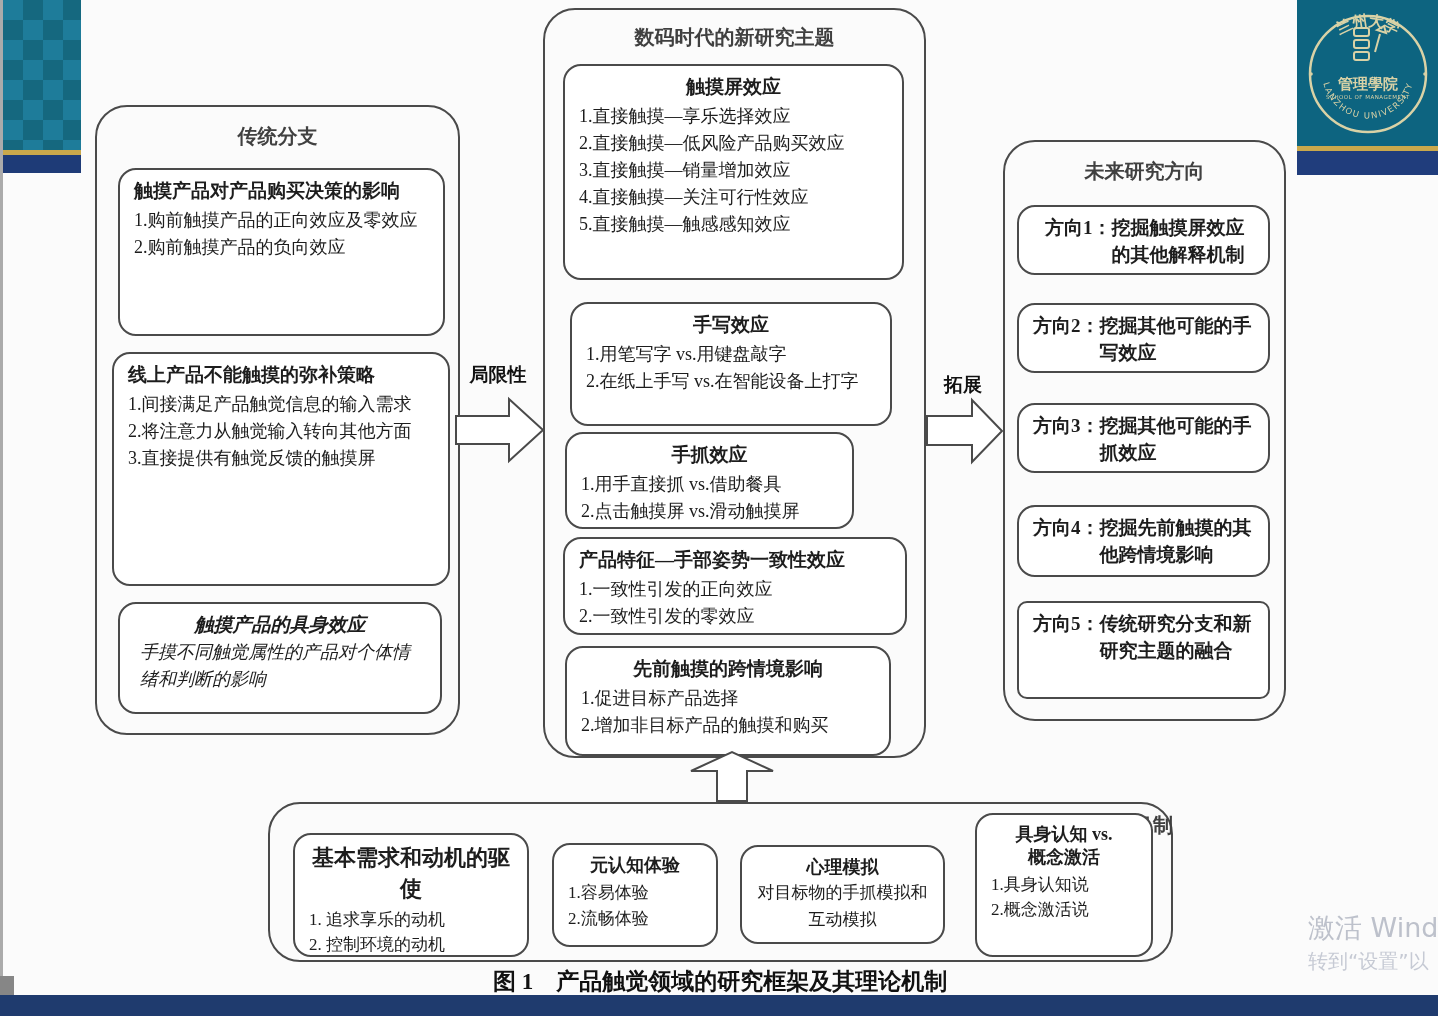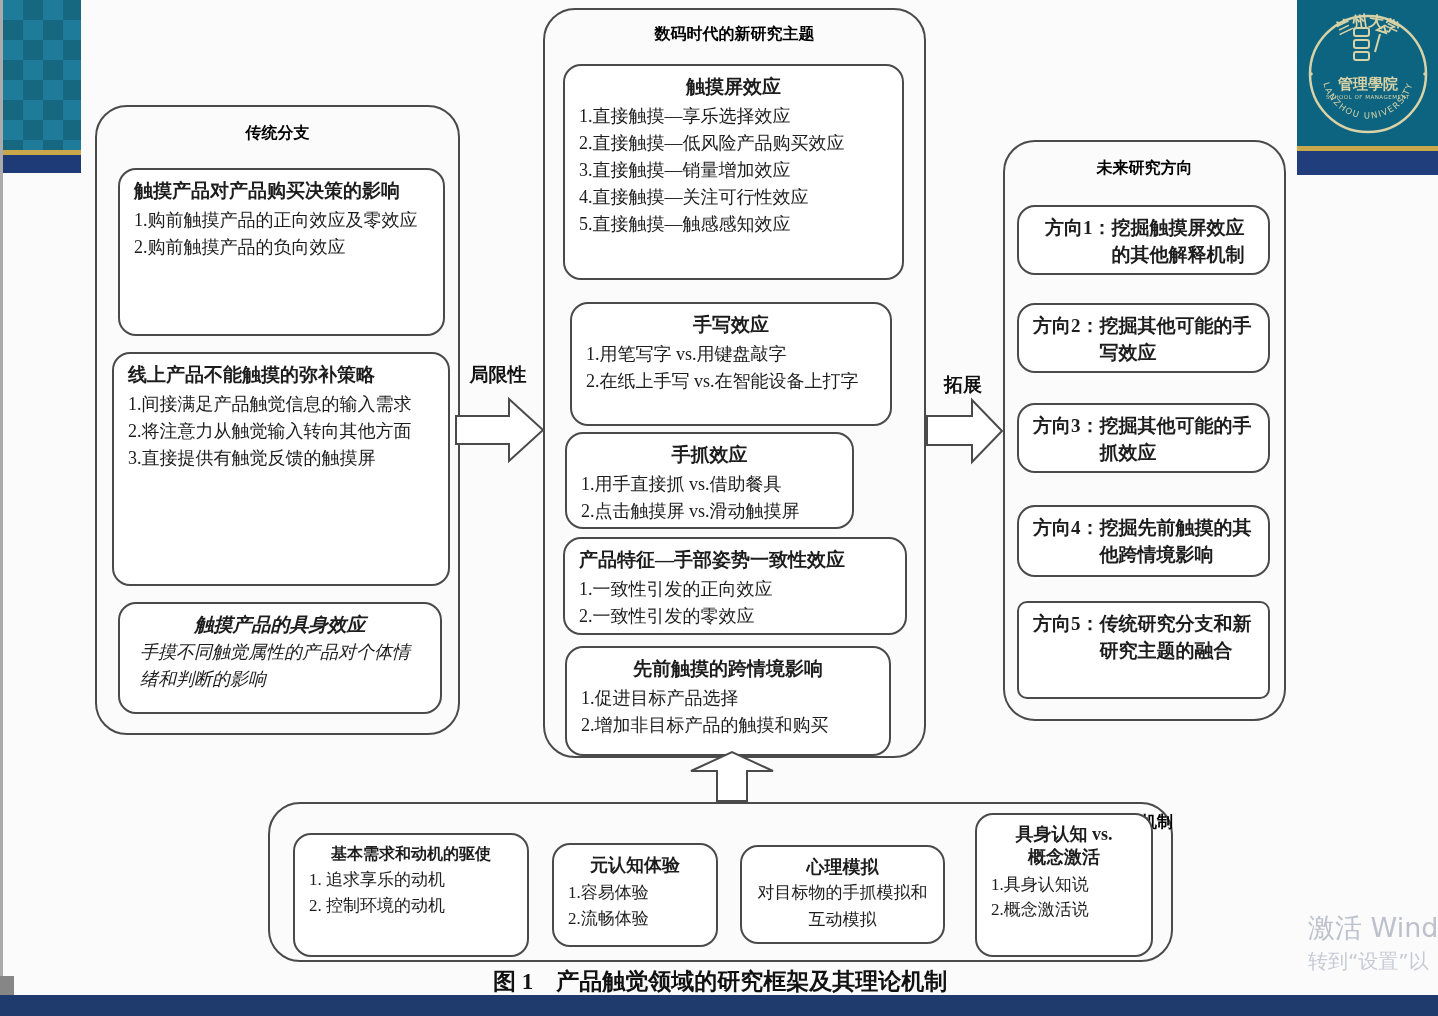--- a/index.html
+++ b/index.html
@@ -4,21 +4,21 @@
 <style>
   html,body{margin:0;padding:0;background:#e8e8e8;}
   #slide{
     position:relative;width:1438px;height:1016px;background:#fbfbfb;overflow:hidden;
     font-family:"Liberation Serif","DejaVu Serif",serif;color:#1d1d1d;
   }
   
   .box{position:absolute;border:2px solid #4a4a4a;background:#fff;box-sizing:border-box;}
   .outer{border-radius:32px;background:transparent;}
   .inner{border-radius:18px;padding:8px 14px;}
-  .panel-title{position:absolute;font-weight:bold;font-size:16px;text-align:center;color:#000000;}
+  .panel-title{position:absolute;font-weight:bold;font-size:20px;text-align:center;color:#404040;}
   .bt{font-weight:bold;font-size:19px;line-height:1.4;}
   .bt-center{text-align:center;}
   .items{font-size:18px;line-height:1.5;margin-top:2px;}
   .line{padding-left:1.15em;text-indent:-1.15em;}
   .body-text{font-size:18px;line-height:1.55;}
   
   .dir{display:flex;align-items:flex-start;font-weight:bold;font-size:19px;line-height:1.4;}
   .dir .lbl{flex:0 0 auto;white-space:nowrap;}
   
   .arrow-label{position:absolute;font-weight:bold;font-size:19px;text-align:center;color:#111;}
@@ -204,21 +204,21 @@
   </div>
 
   <svg class="arrow" style="left:686px;top:750px;" width="92" height="52">
     <path d="M31,51 V21 L5,21 L46,2 L87,21 L61,21 V51 Z" fill="#ffffff" stroke="#4a4a4a" stroke-width="2"></path>
   </svg>
 
   <div class="box outer" style="left:268px;top:802px;width:905px;height:160px;"></div>
   <div class="panel-title" style="left:268px;top:812px;width:905px;text-align:right;">理论机制</div>
 
   <div class="box inner" style="left:293px;top:833px;width:236px;height:124px;">
-    <div class="bt bt-center" style="font-size:16px;">基本需求和动机的驱使</div>
+    <div class="bt bt-center" style="font-size:22px;">基本需求和动机的驱使</div>
     <div class="items" style="font-size:17px;">
       <div class="line">1. 追求享乐的动机</div>
       <div class="line">2. 控制环境的动机</div>
     </div>
   </div>
 
   <div class="box inner" style="left:552px;top:843px;width:166px;height:104px;">
     <div class="bt bt-center" style="font-size:18px;">元认知体验</div>
     <div class="items" style="font-size:17px;">
       <div class="line">1.容易体验</div>

